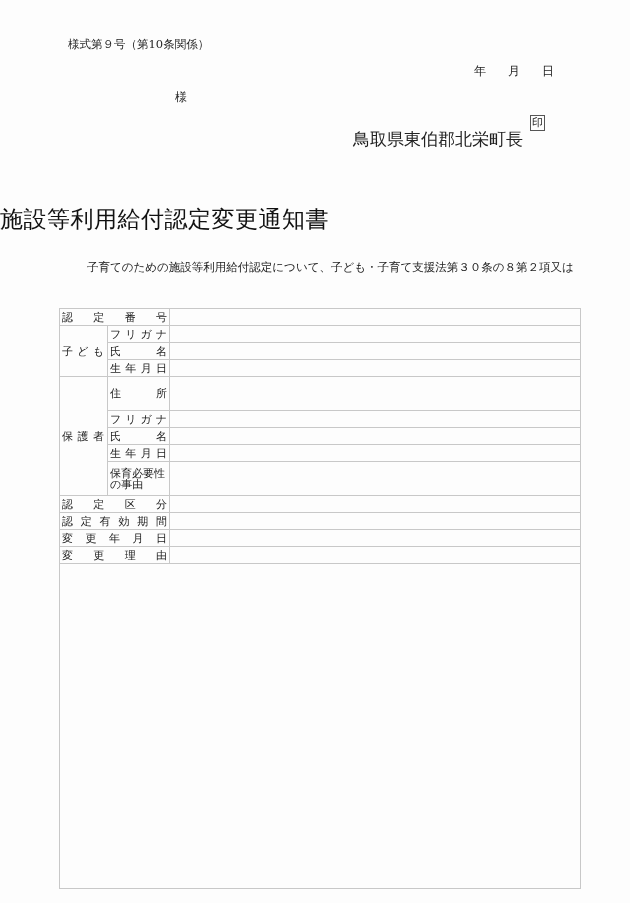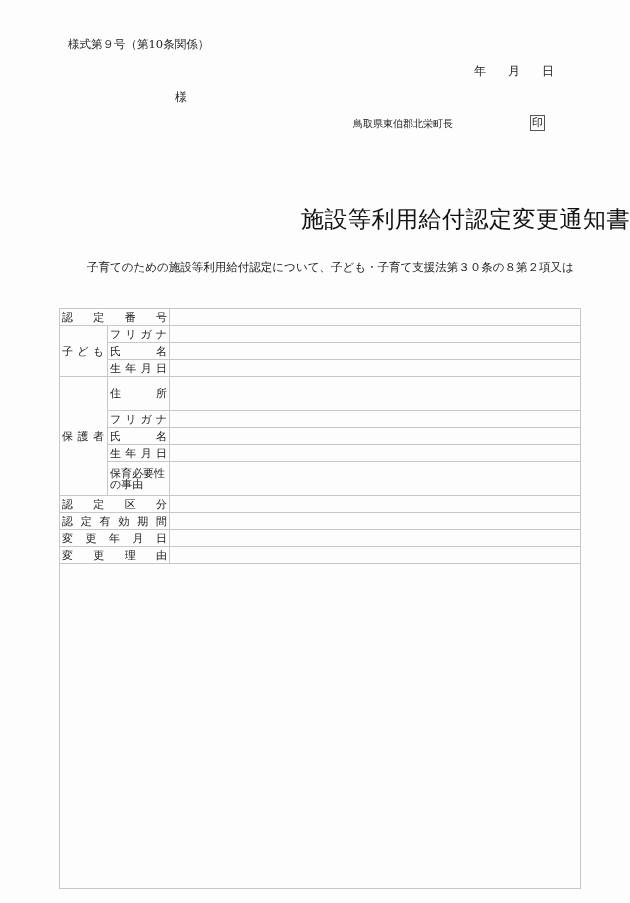--- a/index.html
+++ b/index.html
@@ -14,32 +14,32 @@
       overflow: hidden;
       font-family: "DejaVu Serif", "Liberation Serif", serif;
       color: #222;
     }
     .abs { position: absolute; white-space: nowrap; }
     .form-no { left: 68px; top: 37px; font-size: 11.5px; }
     .date-line { left: 474px; top: 63px; font-size: 12px; }
     .date-line span { display: inline-block; }
     .date-line .gap { width: 22px; }
     .addressee { left: 175px; top: 89px; font-size: 12px; }
-    .issuer { left: 353px; top: 117px; font-size: 10px; font-family: "DejaVu Sans", "Liberation Sans", sans-serif; }
+    .issuer { left: 353px; top: 128px; font-size: 17px; font-family: "DejaVu Sans", "Liberation Sans", sans-serif; }
     .seal {
       left: 530px; top: 115px;
       font-size: 11px;
       border: 1px solid #555;
       padding: 0 1px;
       line-height: 14px;
       font-family: "DejaVu Sans", "Liberation Sans", sans-serif;
     }
     .title {
       left: 0; width: 630px; top: 204px;
-      text-align: right;
+      text-align: left;
       font-size: 23px;
       font-family: "DejaVu Sans", "Liberation Sans", sans-serif;
       letter-spacing: 0.5px;
       color: #111;
     }
     .body-text {
       left: 71px; top: 260px;
       font-size: 11.5px;
       line-height: 15px;
       white-space: normal;

